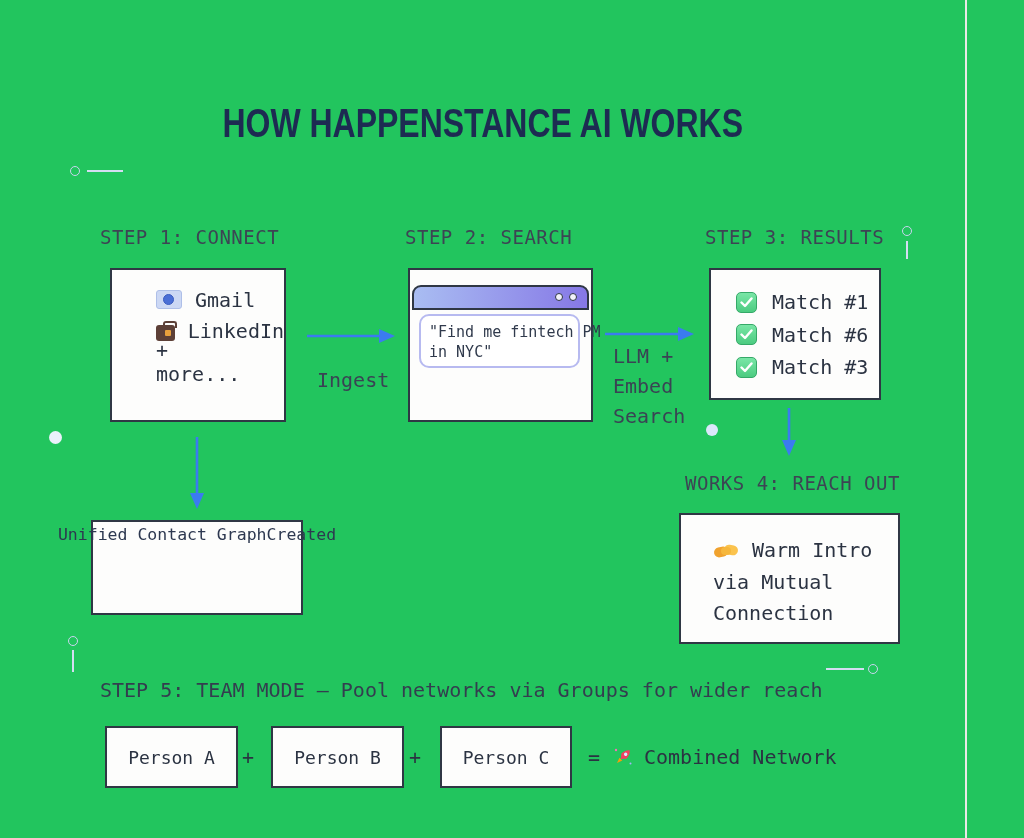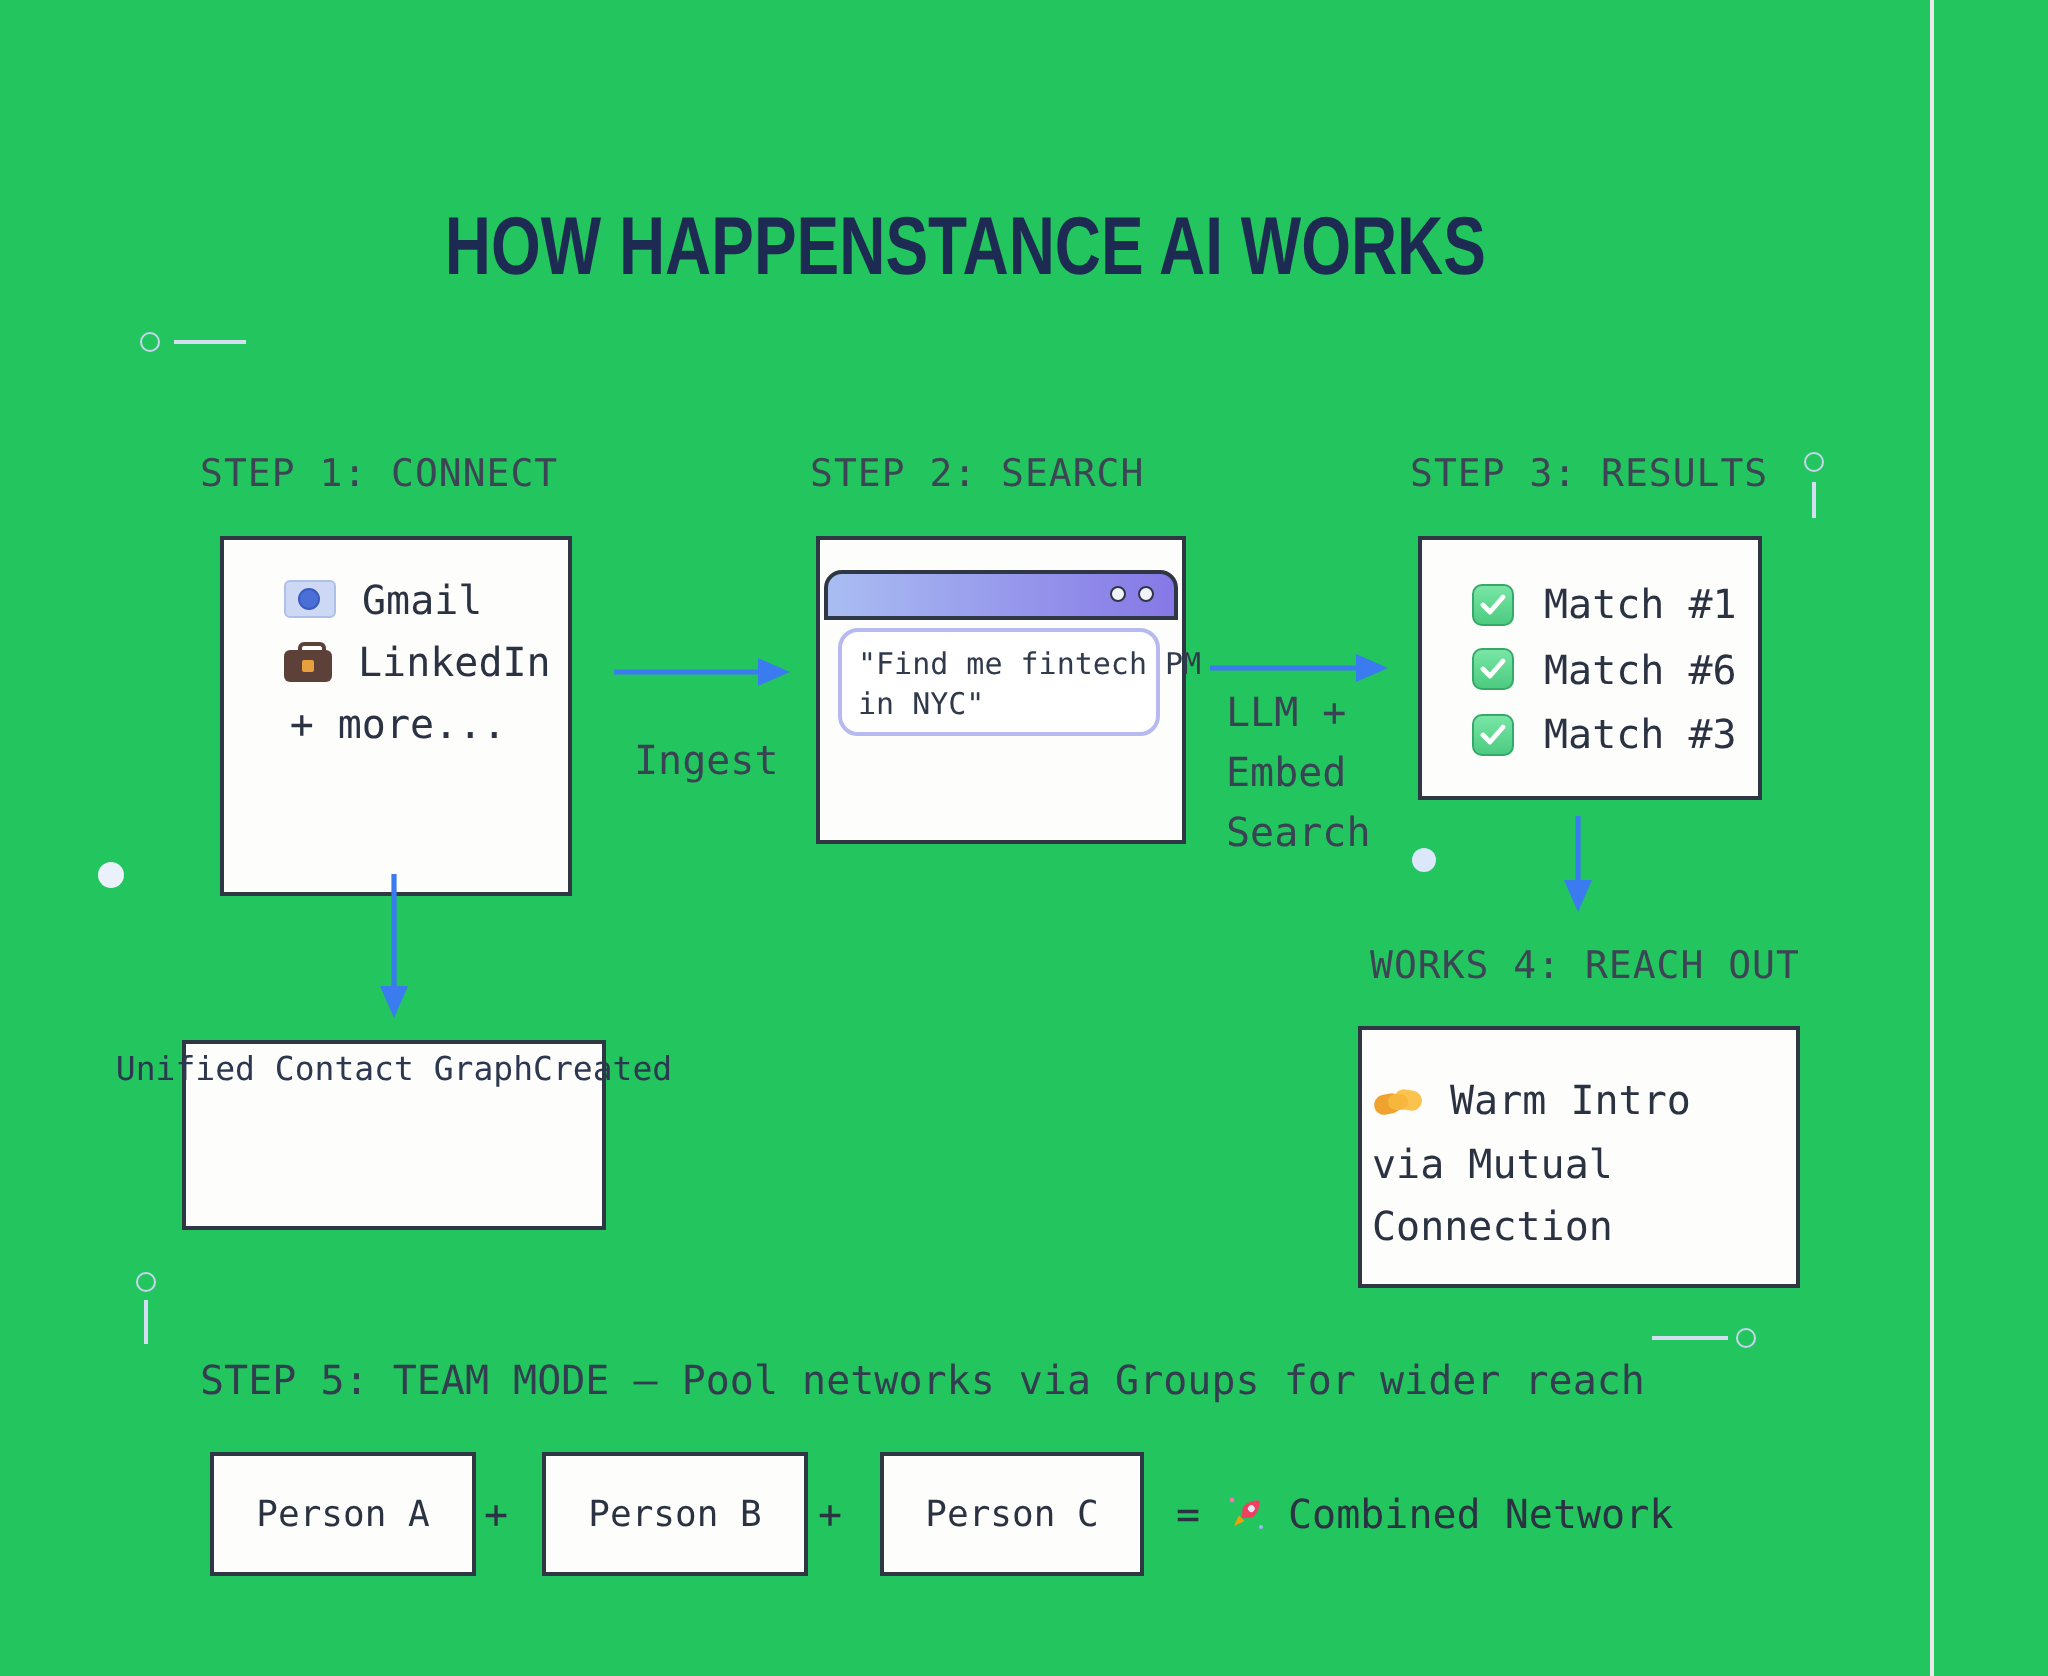--- a/index.html
+++ b/index.html
@@ -78,21 +78,21 @@
   <div class="abs deco-circle" style="left:902px;top:226px;width:10px;height:10px;"></div>
   <div class="abs deco-line" style="left:906px;top:241px;width:2px;height:18px;"></div>
   <div class="abs deco-dot" style="left:706px;top:424px;width:12px;height:12px;background:#dbe7fa;"></div>
   <div class="abs deco-dot" style="left:49px;top:431px;width:13px;height:13px;background:#eaf1fb;"></div>
   <div class="abs deco-circle" style="left:68px;top:636px;width:10px;height:10px;"></div>
   <div class="abs deco-line" style="left:72px;top:650px;width:2px;height:22px;"></div>
   <div class="abs deco-line" style="left:826px;top:668px;width:38px;height:2px;"></div>
   <div class="abs deco-circle" style="left:868px;top:664px;width:10px;height:10px;"></div>
 
   <div class="abs step-label" style="left:100px;top:226px;">STEP 1: CONNECT</div>
-  <div class="abs box" style="left:110px;top:268px;width:176px;height:180px;padding:14px 0 0 30px;">
+  <div class="abs box" style="left:110px;top:268px;width:176px;height:154px;padding:14px 0 0 44px;">
     <div class="s1-row">
       <span class="gmail-ic"></span>
       <span class="s1-label">Gmail</span>
     </div>
     <div class="s1-row">
       <span class="case-ic"></span>
       <span class="s1-label">LinkedIn</span>
     </div>
     <div class="s1-row" style="justify-content:center;padding-right:28px;">
       <span class="s1-label">+ more...</span>
@@ -154,21 +154,21 @@
       <span class="s3-label">Match #3</span>
     </div>
   </div>
 
   <svg class="abs" style="left:779px;top:406px;" width="20" height="52">
     <line x1="10" y1="2" x2="10" y2="34" stroke="#3b7bf0" stroke-width="2.6"></line>
     <path d="M3 34 L10 50 L17 34 Z" fill="#3b7bf0"></path>
   </svg>
 
   <div class="abs step-label" style="left:685px;top:472px;">WORKS 4: REACH OUT</div>
-  <div class="abs box" style="left:679px;top:513px;width:221px;height:131px;padding:20px 0 0 5px;">
+  <div class="abs box" style="left:679px;top:513px;width:221px;height:131px;padding:20px 0 0 32px;">
     <div style="display:flex;align-items:center;gap:12px;">
       <span style="display:inline-flex;">
         <svg width="27" height="20" viewBox="0 0 27 20">
           <rect x="1" y="6" width="14" height="10" rx="5" fill="#f0a22e" transform="rotate(-12 8 11)"></rect>
           <rect x="11" y="4" width="14" height="10" rx="5" fill="#fbc34d" transform="rotate(10 18 9)"></rect>
           <rect x="8" y="6" width="10" height="8" rx="4" fill="#f6b73c"></rect>
         </svg>
       </span>
       <span class="s4-line">Warm Intro</span>
     </div>

